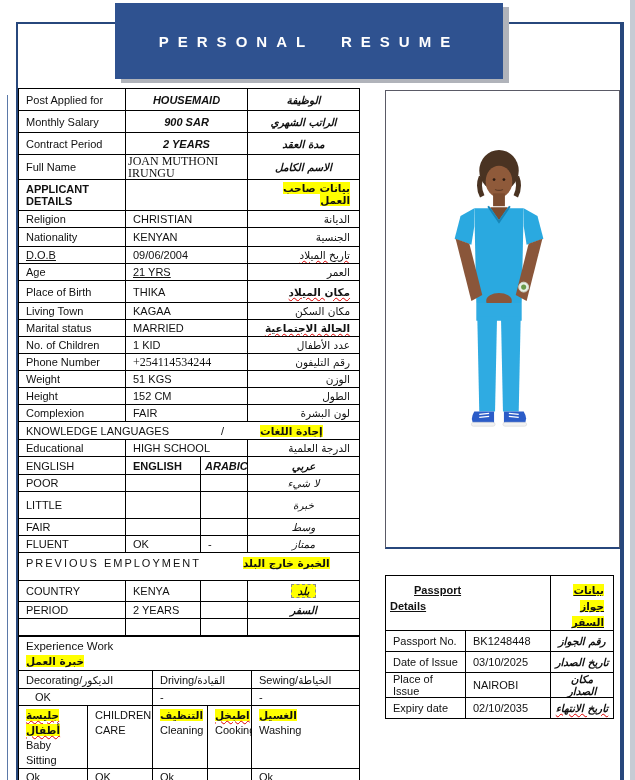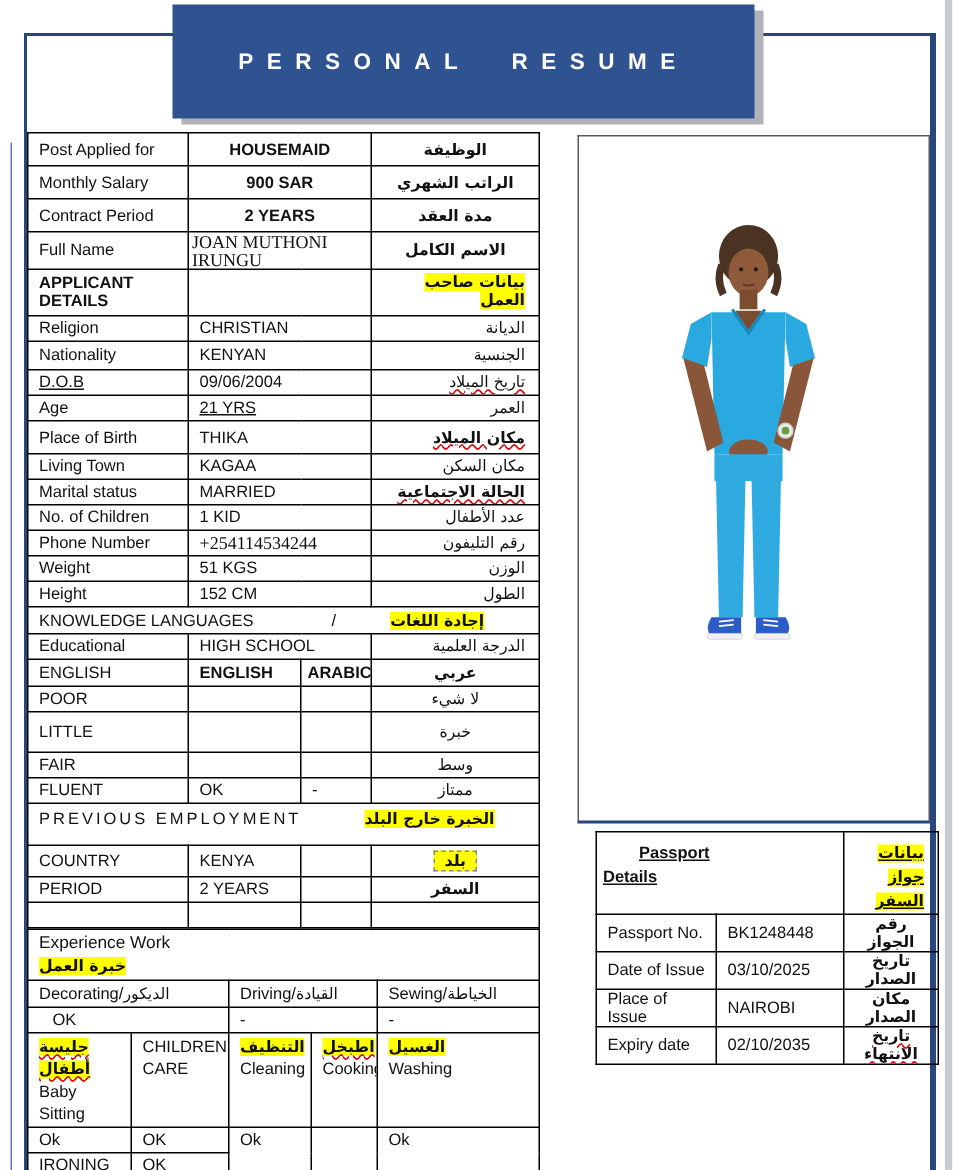--- a/index.html
+++ b/index.html
@@ -11,21 +11,21 @@
   .edge-strip{position:absolute;right:0;top:0;width:5px;height:780px;background:#c6cbd4;}
   
   .banner{position:absolute;left:115px;top:3px;width:388px;height:76px;background:#2f5290;
           box-shadow:6px 4px 0 #b0b3ba;display:flex;align-items:center;justify-content:center;}
   .banner span{color:#fff;font-weight:bold;font-size:15px;letter-spacing:9px;word-spacing:14px;white-space:nowrap;}
   
   .tablewrap{position:absolute;left:18px;top:88px;width:341px;}
   table{border-collapse:collapse;table-layout:fixed;width:341px;}
   td{border:1px solid #000;font-size:11px;padding:0 4px;vertical-align:middle;overflow:hidden;}
   .b{font-weight:bold;}
-  .c{text-align:center;}
+  .c{text-align:center;font-style:italic;}
   .r{text-align:right;padding-right:9px;}
   .top{vertical-align:top;padding-top:2px;}
   .serif{font-family:"Liberation Serif",serif;font-size:12px;}
   .hl{background:#ffff00;}
   .u{text-decoration:underline;}
   .squig{text-decoration:underline;text-decoration-style:wavy;text-decoration-color:#dd0000;text-decoration-thickness:1px;text-align:center;}
   .arc{font-size:10.5px;}
   .lab{padding-left:7px;}
   .chip{border:1px dashed #8a8a8a;padding:0 6px;display:inline-block;}
   .knowflex{display:flex;align-items:center;}
@@ -33,21 +33,21 @@
   .knowflex .arx{margin-left:36px;}
   .prevflex{display:flex;align-items:flex-start;padding-top:2px;}
   .prevflex .sp{letter-spacing:2px;}
   .prevflex .arx{margin-left:42px;}
   .twoline div{line-height:15px;}
   
   .photo-frame{position:absolute;left:385px;top:90px;width:233px;height:456px;background:#fff;
                border:1px solid #5a5a66;border-bottom:2px solid #27477c;}
   .photo-frame svg{position:absolute;left:38px;top:56px;}
   
-  .passwrap{position:absolute;left:385px;top:554px;margin-left:12px;}
+  .passwrap{position:absolute;left:385px;top:575px;}
   .passwrap table{width:228px;}
   .pass-title div{line-height:16px;}
 </style>
 </head>
 <body>
 
 <div class="pb" style="left:16px;top:22px;width:607px;height:2px;"></div>
 <div class="pb" style="left:16px;top:22px;width:2px;height:758px;"></div>
 <div class="pb-thin" style="left:7px;top:95px;width:1px;height:685px;"></div>
 <div class="pb" style="left:620px;top:22px;width:4px;height:758px;"></div>
@@ -138,20 +138,25 @@
         </tr>
         <tr style="height:17px">
     <td class="lab">Weight</td>
     <td colspan="2" class="lab">51 KGS</td>
     <td class="r arc"><span class="ar">الوزن</span></td>
         </tr>
         <tr style="height:17px">
     <td class="lab">Height</td>
     <td colspan="2" class="lab">152 CM</td>
     <td class="r arc"><span class="ar">الطول</span></td>
+        </tr>
+        <tr style="height:17px">
+    <td class="lab">Complexion</td>
+    <td colspan="2" class="lab">FAIR</td>
+    <td class="r arc"><span class="ar">لون البشرة</span></td>
         </tr>
         <tr style="height:18px">
           <td colspan="4" class="lab">
             <div class="knowflex">
   <span>KNOWLEDGE LANGUAGES</span>
   <span class="slash">/</span>
   <span class="arx ar hl b arc">إجادة اللغات</span>
             </div>
           </td>
         </tr>

